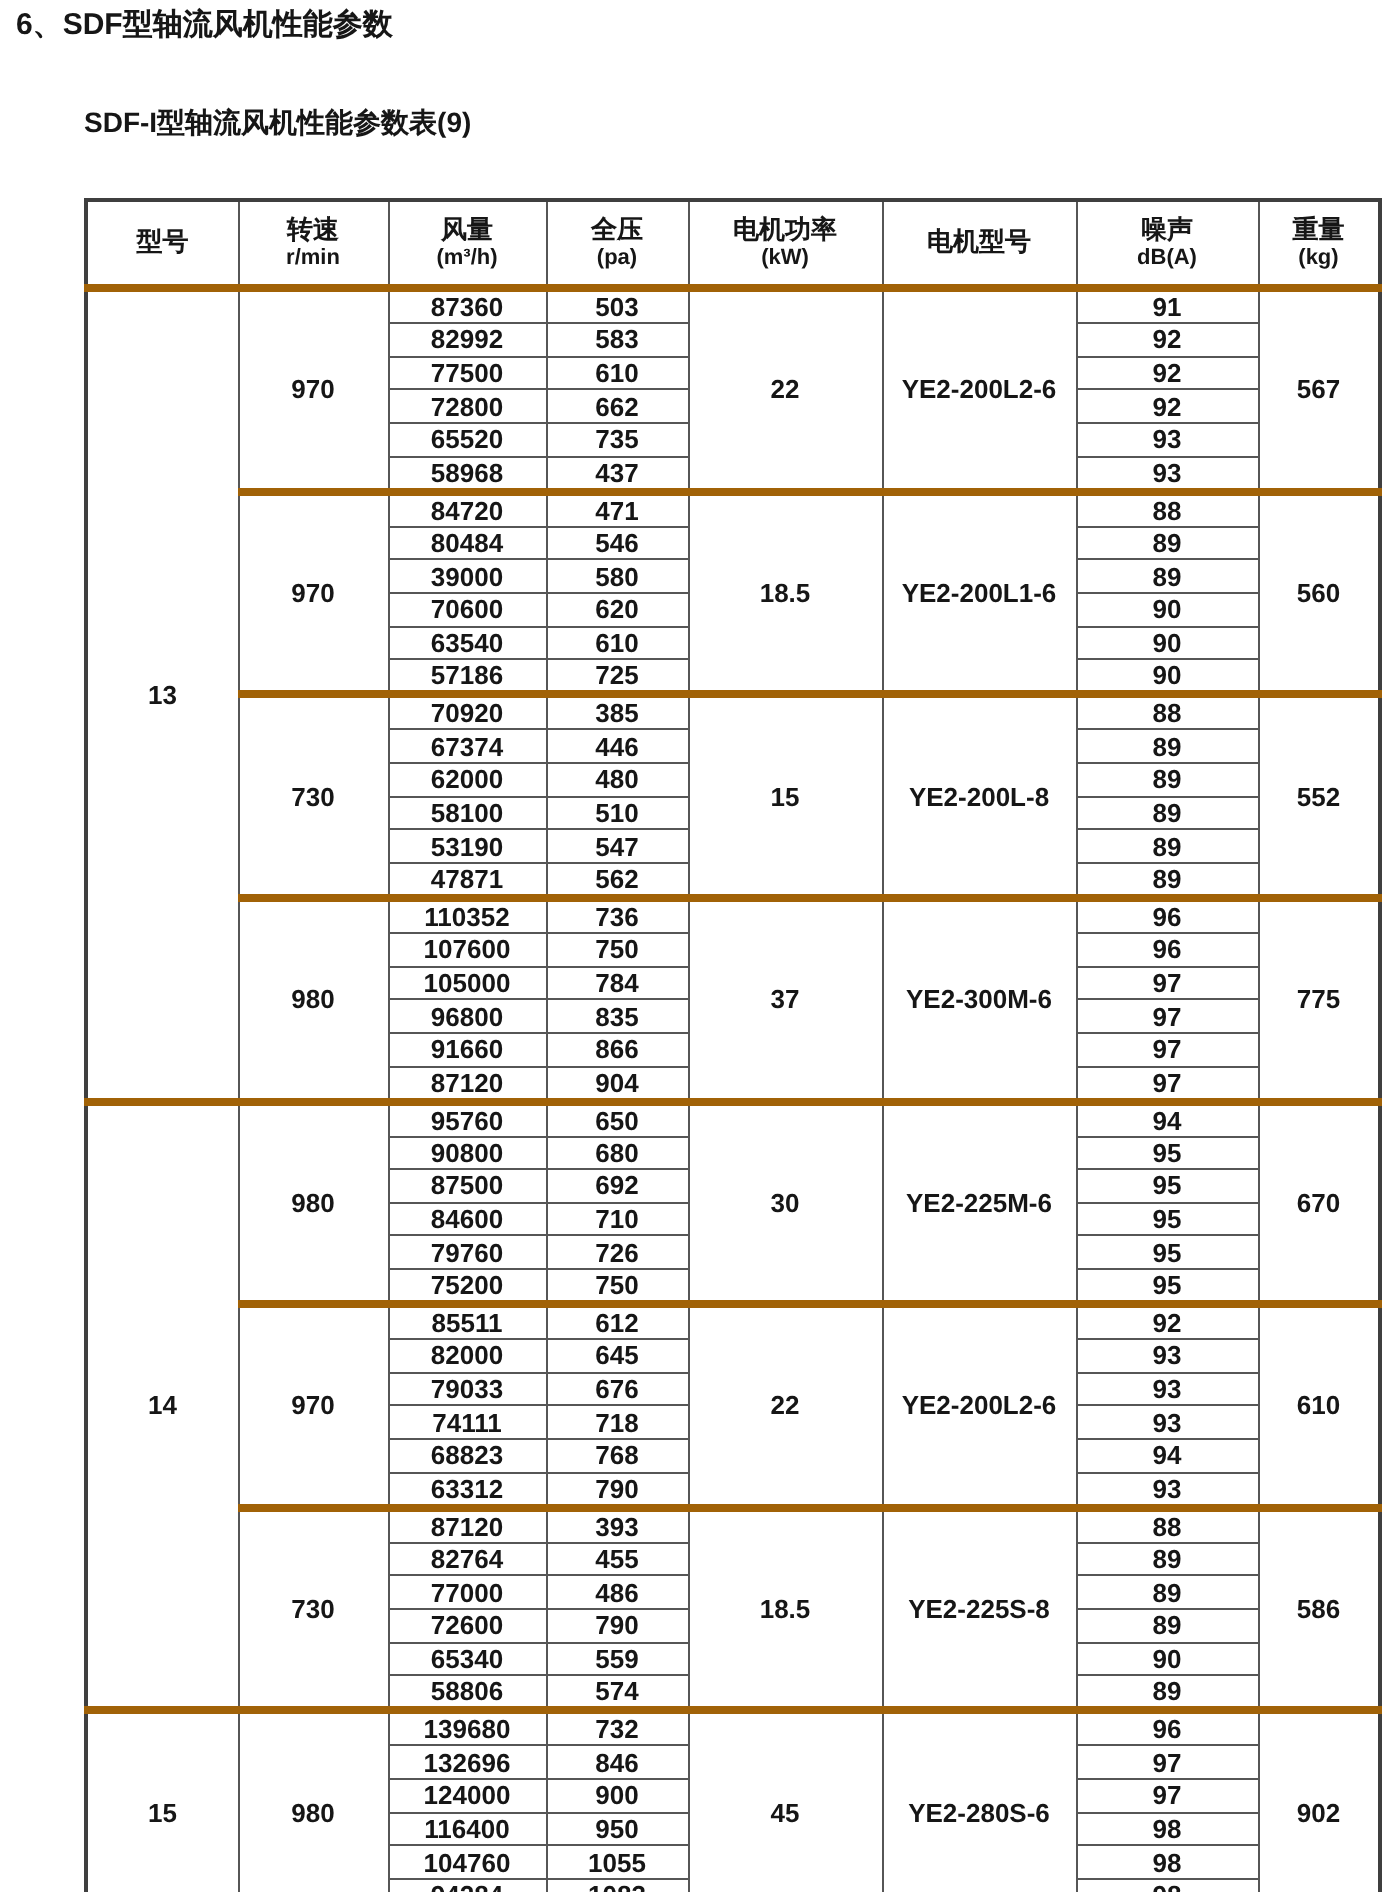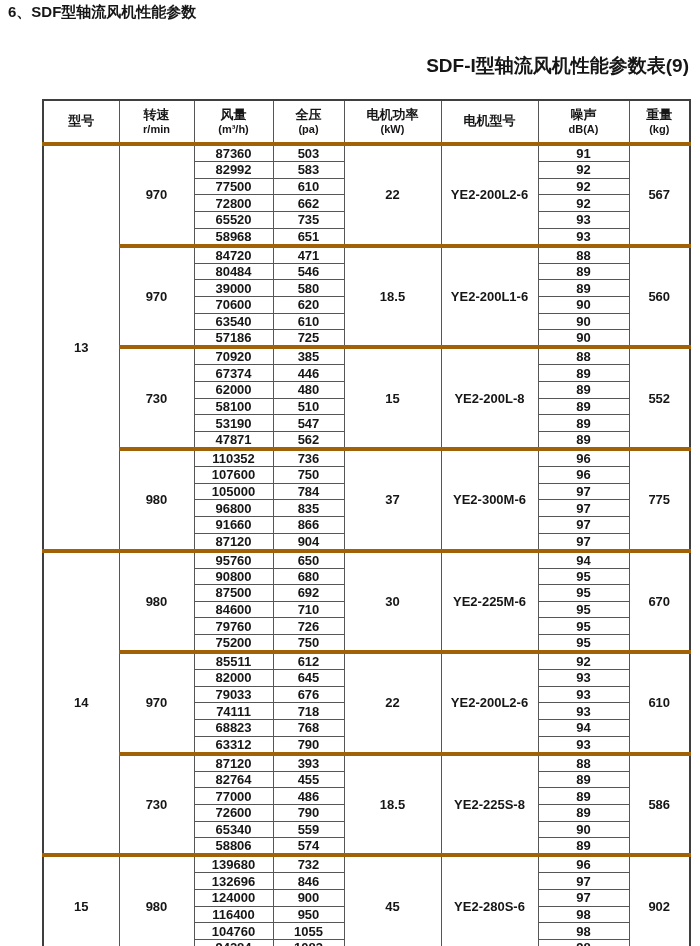--- a/index.html
+++ b/index.html
@@ -12,22 +12,22 @@
     position:relative;
     overflow:hidden;
   }
   .page-title {
     position:absolute; left:8px; top:3px;
     font-size:15px;
     white-space:nowrap;
   }
   .table-title {
     position:absolute; left:42px; top:53px; width:647px;
-    text-align:right;
-    font-size:19px;
+    text-align:left;
+    font-size:14px;
   }
   table.perf {
     position:absolute; left:42px; top:99px;
     width:647px;
     border-collapse:collapse;
     table-layout:fixed;
     border:2px solid #3f3f3f;
   }
   .perf th, .perf td {
     border:1px solid #565656;
@@ -124,21 +124,21 @@
         <td>662</td>
         <td>92</td>
       </tr>
       <tr>
         <td>65520</td>
         <td>735</td>
         <td>93</td>
       </tr>
       <tr>
         <td>58968</td>
-        <td>651</td>
+        <td>437</td>
         <td>93</td>
       </tr>
       <tr class="group-start">
         <td rowspan="6">970</td>
         <td>84720</td>
         <td>471</td>
         <td rowspan="6">18.5</td>
         <td rowspan="6">YE2-200L1-6</td>
         <td>88</td>
         <td rowspan="6">560</td>

